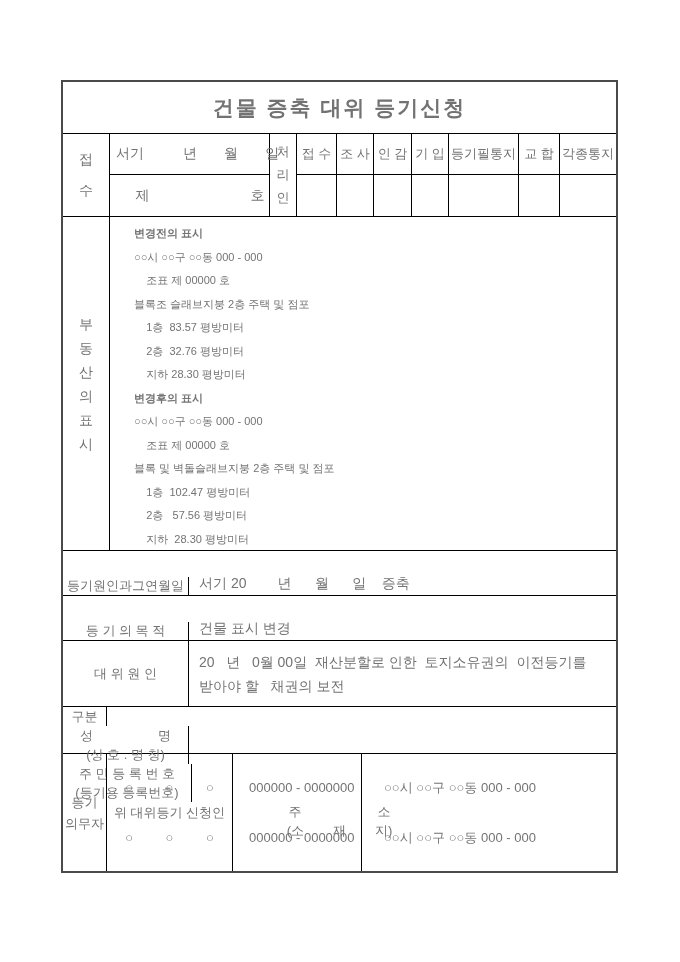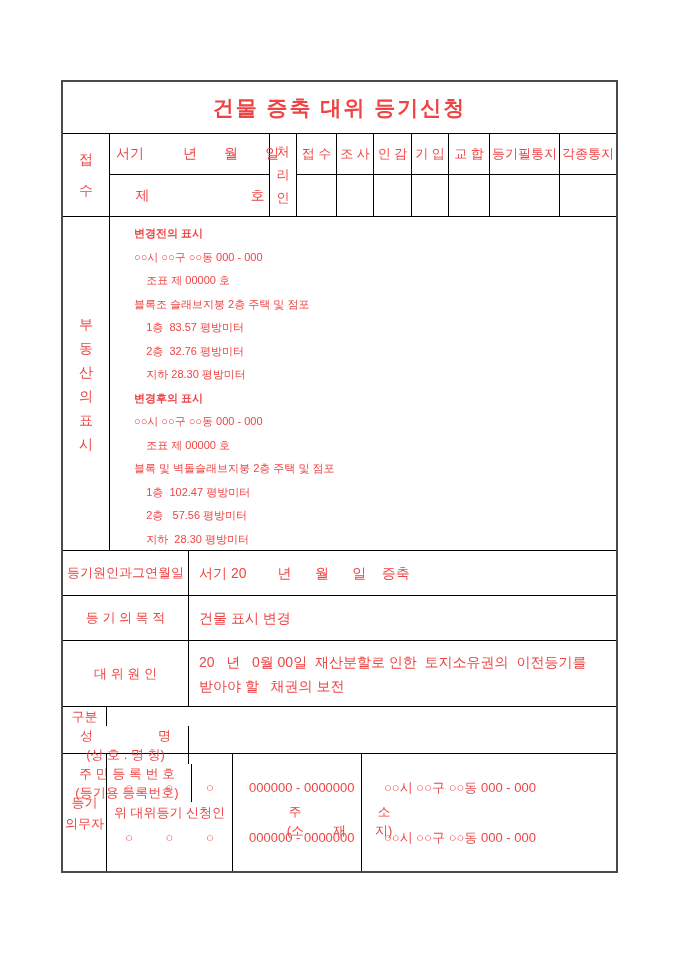--- a/index.html
+++ b/index.html
@@ -1,17 +1,17 @@
 <!DOCTYPE html>
 <html><head>
 <meta charset="utf-8">
 <style>
   html,body{margin:0;padding:0;background:#fff;}
   .page{position:relative;width:680px;height:962px;background:#ffffff;
-        font-family:"Liberation Sans","DejaVu Sans",sans-serif;color:#ef4444;overflow:hidden;}
+        font-family:"Liberation Sans","DejaVu Sans",sans-serif;color:#737373;overflow:hidden;}
   .form{position:absolute;left:61px;top:80px;width:557px;height:793px;
         border:2px solid #4a4a4a;box-sizing:border-box;display:flex;flex-direction:column;background:#fff;}
   .row{display:flex;box-sizing:border-box;border-bottom:1px solid #000;flex-shrink:0;}
   .row:last-child{border-bottom:none;}
   .cell{box-sizing:border-box;border-right:1px solid #000;}
   .cell:last-child,.nobr{border-right:none;}
   .pre{white-space:pre;}
 
   
   .title-row{height:52px;align-items:center;justify-content:center;}
@@ -40,21 +40,21 @@
   .prop-label span{display:block;}
   .prop-content{flex:1;padding:5px 0 0 24px;font-size:11px;line-height:23.5px;overflow:hidden;}
   .prop-content div{white-space:pre;}
   .bold{font-weight:bold;}
 
   
   .field-row .f-label{width:126px;display:flex;align-items:center;justify-content:center;
                       font-size:13px;white-space:pre;border-right:1px solid #000;box-sizing:border-box;}
   .field-row .f-value{flex:1;display:flex;align-items:center;padding-left:10px;
                       font-size:14px;white-space:pre;line-height:24px;}
-  .h45{height:45px;} .h66{height:66px;}
+  .h45{height:45px;align-items:flex-end;} .h66{height:66px;}
 
   
   .party-head{height:47px;flex-direction:column;}
   .party-body{height:117px;}
   .p-col0{width:44px;} .p-col1{width:126px;} .p-col2{width:129px;} .p-col3{flex:1;border-right:none;}
   .p-head-cell{display:flex;flex-direction:column;align-items:center;justify-content:center;
                font-size:13px;line-height:19px;white-space:pre;text-align:center;}
   .p-body-cell{display:flex;flex-direction:column;justify-content:center;font-size:13px;
                line-height:25px;white-space:pre;}
   .p-center{align-items:center;text-align:center;}
@@ -96,26 +96,26 @@
         <div class="stamp-box"></div>
       </div>
       <div class="stamp-col" style="width:38px">
         <div class="stamp-head">인 감</div>
         <div class="stamp-box"></div>
       </div>
       <div class="stamp-col" style="width:37px">
         <div class="stamp-head">기 입</div>
         <div class="stamp-box"></div>
       </div>
+      <div class="stamp-col" style="width:70px">
+        <div class="stamp-head">등기필통지</div>
+        <div class="stamp-box"></div>
+      </div>
       <div class="stamp-col" style="width:41px">
         <div class="stamp-head">교 합</div>
-        <div class="stamp-box"></div>
-      </div>
-      <div class="stamp-col" style="width:70px">
-        <div class="stamp-head">등기필통지</div>
         <div class="stamp-box"></div>
       </div>
       <div class="stamp-col last">
         <div class="stamp-head">각종통지</div>
         <div class="stamp-box"></div>
       </div>
     </div>
 
     <div class="row property-row">
       <div class="cell vlabel prop-label">

